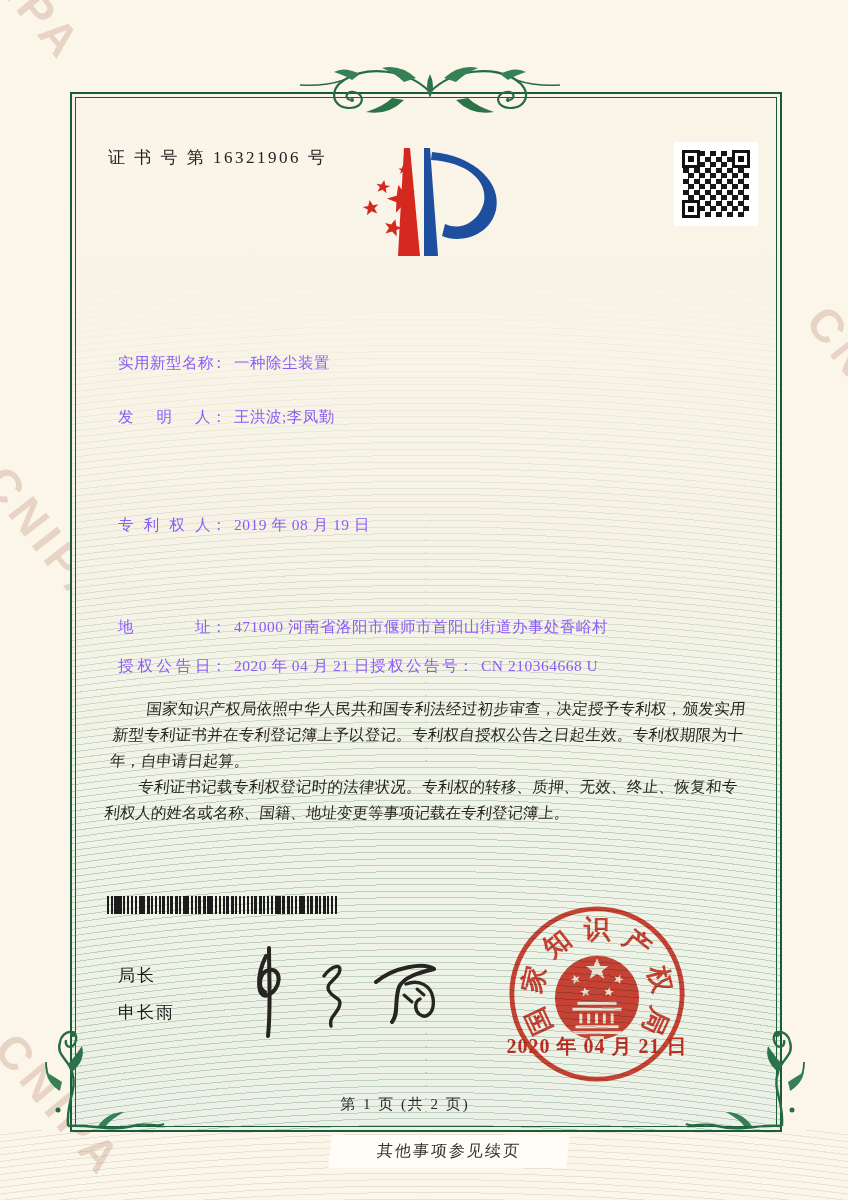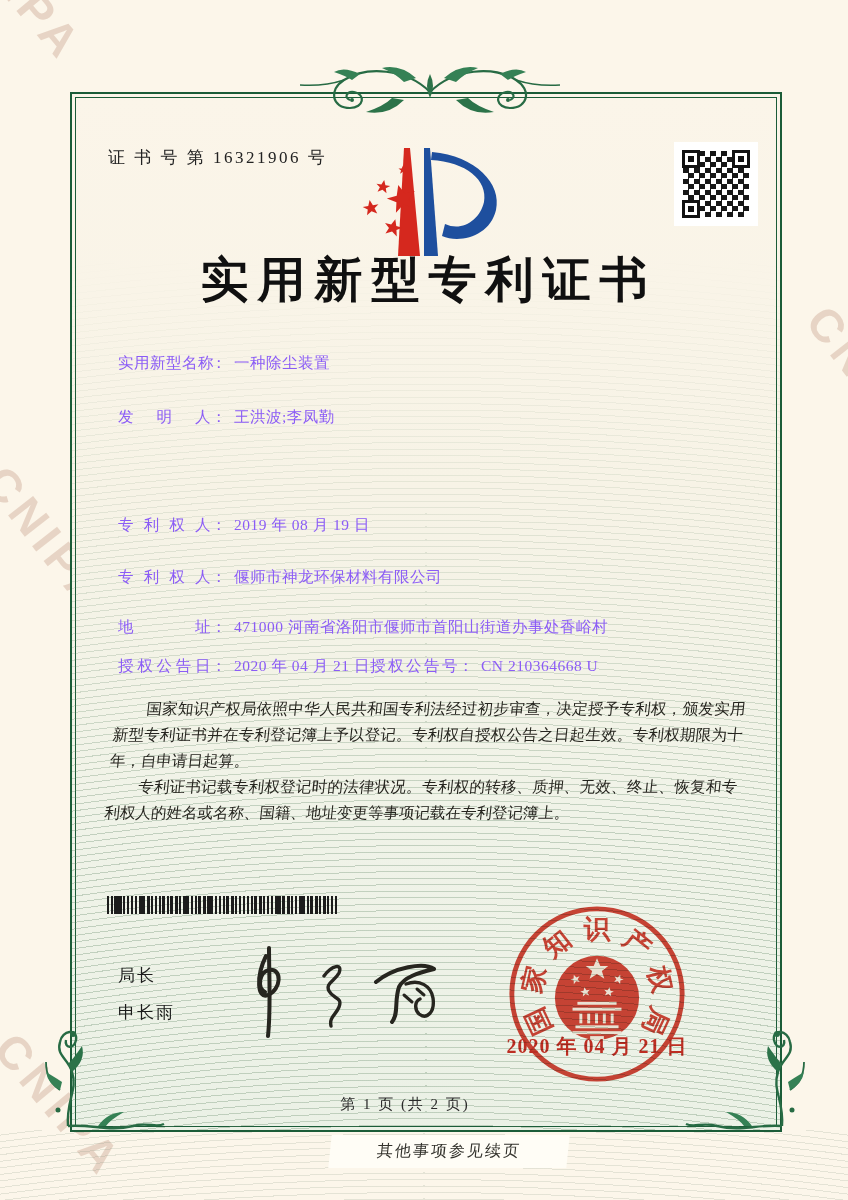--- a/index.html
+++ b/index.html
@@ -130,33 +130,29 @@
   </svg>
 
   <div class="qr">
     <div class="qr-grid">
       <div class="finder f-tl"></div>
       <div class="finder f-tr"></div>
       <div class="finder f-bl"></div>
     </div>
   </div>
 
-  <div class="title">实用新型专利证书</div>
 
   <div class="frow" style="top:353px">
     <span class="flabel">实用新型名称</span><span>：</span><span class="fvalue">一种除尘装置</span>
   </div>
   <div class="frow" style="top:407px">
     <span class="flabel">发明人</span><span>：</span><span class="fvalue">王洪波;李凤勤</span>
   </div>
   <div class="frow" style="top:515px">
     <span class="flabel">专利权人</span><span>：</span><span class="fvalue">2019 年 08 月 19 日</span>
-  </div>
-  <div class="frow" style="top:567px">
-    <span class="flabel">专利权人</span><span>：</span><span class="fvalue">偃师市神龙环保材料有限公司</span>
   </div>
   <div class="frow" style="top:617px">
     <span class="flabel">地址</span><span>：</span><span class="fvalue">471000 河南省洛阳市偃师市首阳山街道办事处香峪村</span>
   </div>
 
   <div class="frow" style="top:656px">
     <span class="flabel">授权公告日</span><span>：</span><span class="fvalue">2020 年 04 月 21 日</span>
     <span class="grant2">
       <span class="flabel">授权公告号</span><span>：</span><span class="fvalue">CN 210364668 U</span>
     </span>

